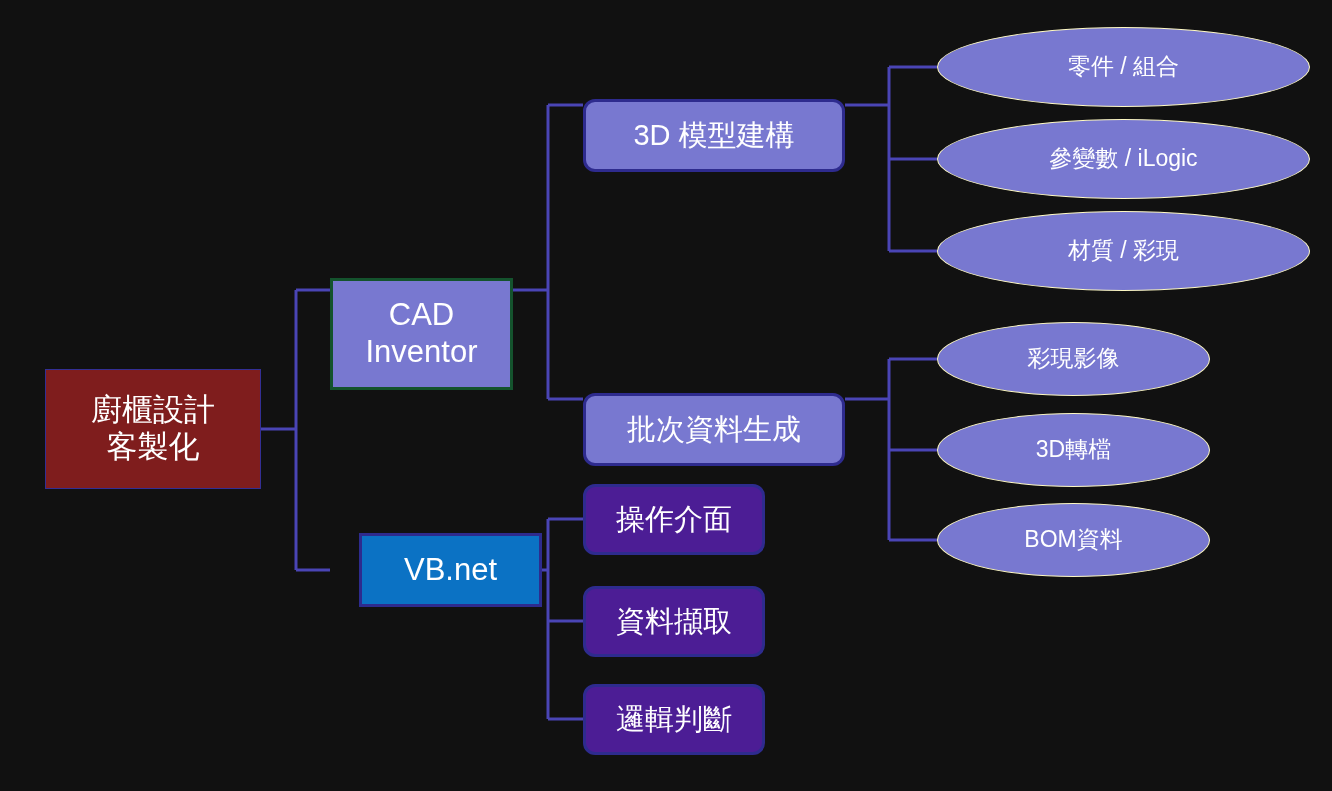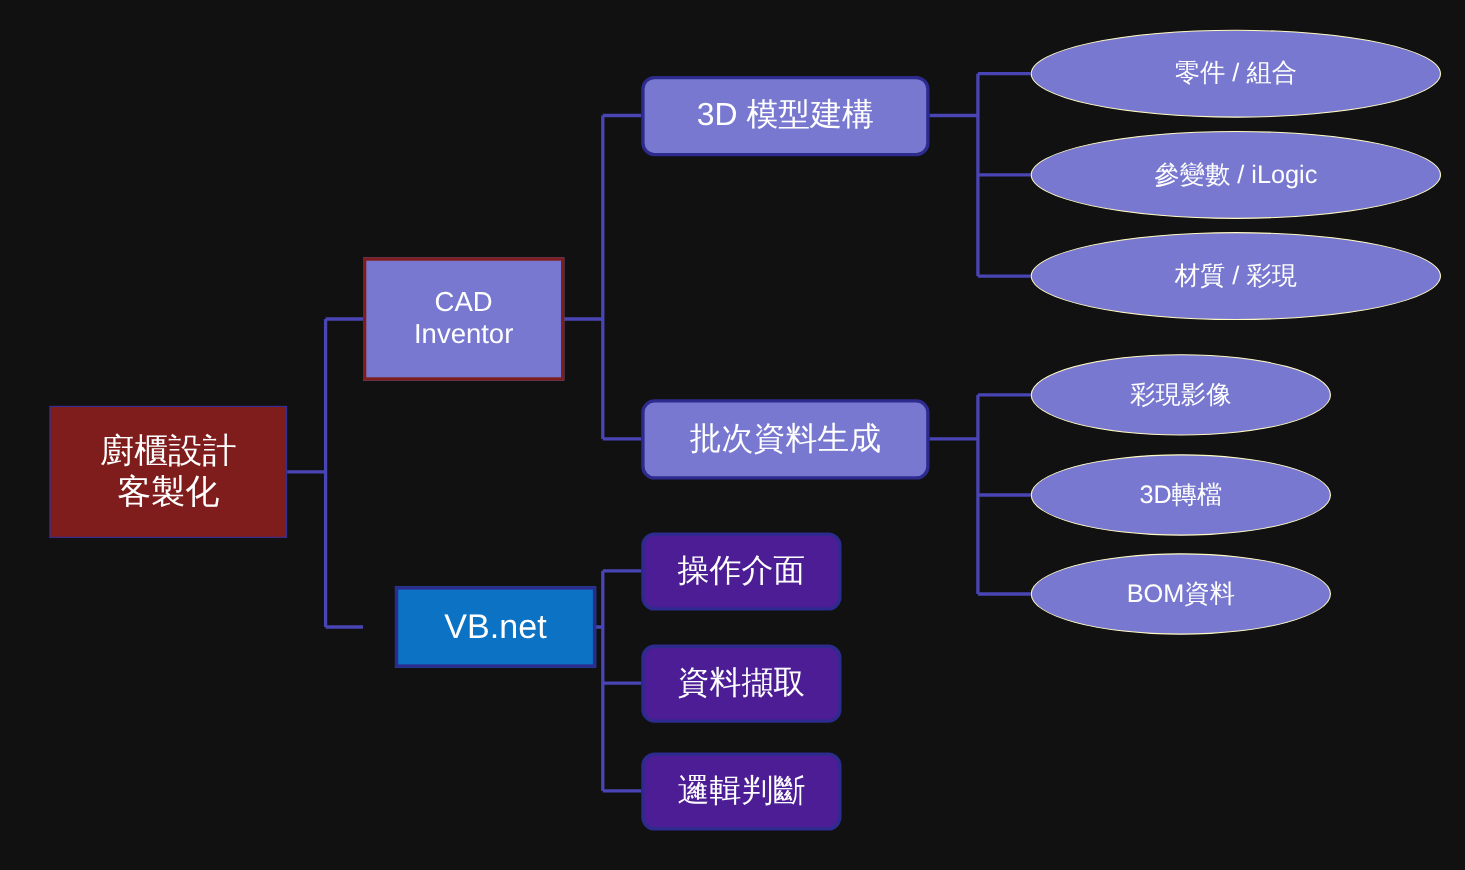--- a/index.html
+++ b/index.html
@@ -40,35 +40,37 @@
   }
   
   .n-root {
     background: #7f1d1d;
     border: 1px solid #332f94;
     font-size: 31px;
   }
   
   .n-rect-purple {
     background: #7878d0;
-    border: 3px solid #7f1d1d;
-    font-size: 25px;
+    border: 3px solid #14532d;
+    font-size: 31px;
+    margin-top: 44px;
   }
   .n-rect-blue {
     background: #0b72c4;
     border: 3px solid #2e2b8e;
     font-size: 31px;
     margin-left: 29px;
   }
   
   .n-round-purple {
     background: #7878d0;
     border: 3px solid #2e2b8e;
     border-radius: 12px;
     font-size: 29px;
+    margin-top: 30px;
   }
   .n-round-blue {
     background: #4c1d95;
     border: 3px solid #2e2b8e;
     border-radius: 12px;
     font-size: 29px;
   }
   
   .n-ellipse {
     background: #7878d0;

